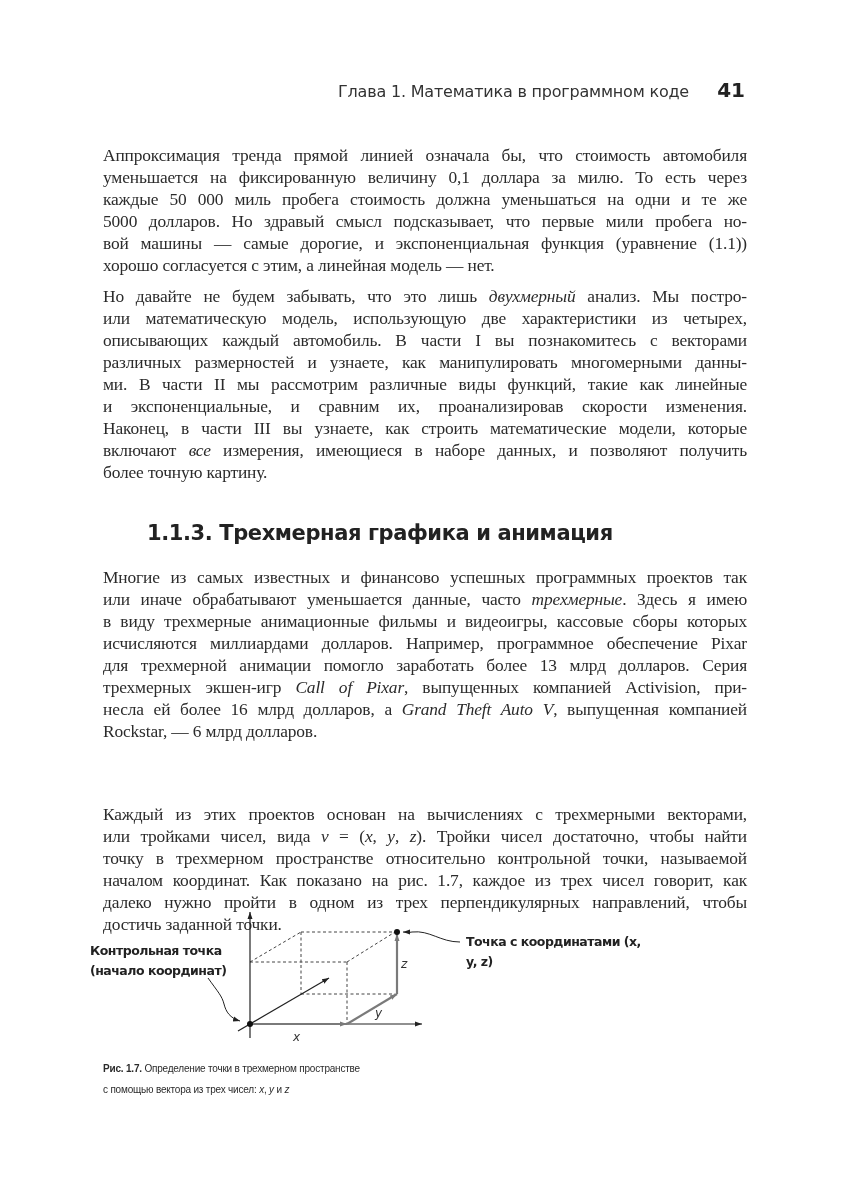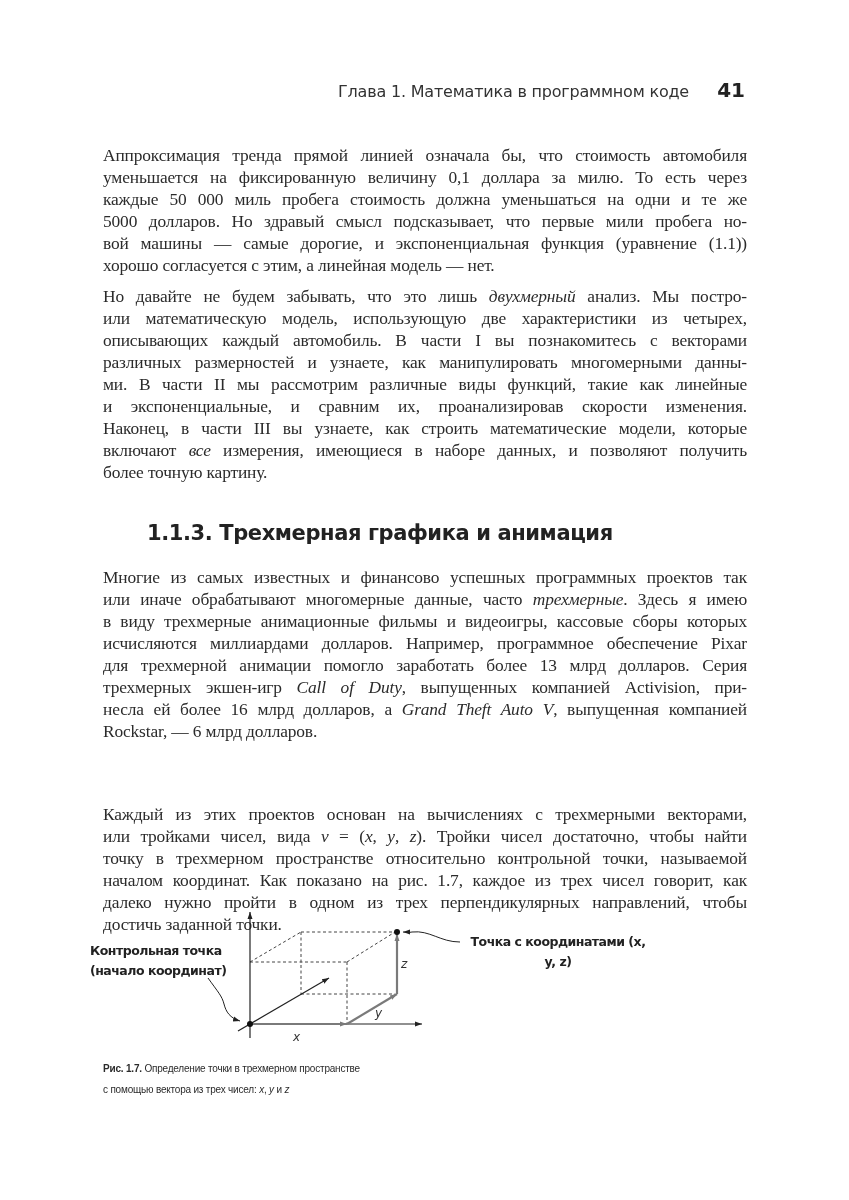--- a/index.html
+++ b/index.html
@@ -49,25 +49,25 @@
     <span class="ln"><span>и экспоненциальные, и сравним их, проанализировав скорости изменения.</span></span>
     <span class="ln"><span>Наконец, в части III вы узнаете, как строить математические модели, которые</span></span>
     <span class="ln"><span>включают </span><i class="it">все</i><span> измерения, имеющиеся в наборе данных, и позволяют получить</span></span>
     <span class="ln last"><span>более точную картину.</span></span>
   </div>
 
 <div class="heading">1.1.3. Трехмерная графика и анимация</div>
 
 <div class="para" id="p3">
     <span class="ln"><span>Многие из самых известных и финансово успешных программных проектов так</span></span>
-    <span class="ln"><span>или иначе обрабатывают многомерные данные, часто </span><i class="it">трехмерные</i><span>. Здесь я имею</span></span>
+    <span class="ln"><span>или иначе обрабатывают уменьшается данные, часто </span><i class="it">трехмерные</i><span>. Здесь я имею</span></span>
     <span class="ln"><span>в виду трехмерные анимационные фильмы и видеоигры, кассовые сборы которых</span></span>
     <span class="ln"><span>исчисляются миллиардами долларов. Например, программное обеспечение Pixar</span></span>
     <span class="ln"><span>для трехмерной анимации помогло заработать более 13 млрд долларов. Серия</span></span>
-    <span class="ln"><span>трехмерных экшен-игр </span><i class="it">Call of Duty</i><span>, выпущенных компанией Activision, при-</span></span>
+    <span class="ln"><span>трехмерных экшен-игр </span><i class="it">Call of Pixar</i><span>, выпущенных компанией Activision, при-</span></span>
     <span class="ln"><span>несла ей более 16 млрд долларов, а </span><i class="it">Grand Theft Auto V</i><span>, выпущенная компанией</span></span>
     <span class="ln last"><span>Rockstar, — 6 млрд долларов.</span></span>
   </div>
 <div class="para" id="p4">
     <span class="ln"><span>Каждый из этих проектов основан на вычислениях с трехмерными векторами,</span></span>
     <span class="ln"><span>или тройками чисел, вида </span><i class="it">v</i><span> = (</span><i class="it">x</i><span>, </span><i class="it">y</i><span>, </span><i class="it">z</i><span>). Тройки чисел достаточно, чтобы найти</span></span>
     <span class="ln"><span>точку в трехмерном пространстве относительно контрольной точки, называемой</span></span>
     <span class="ln"><span>началом координат. Как показано на рис. 1.7, каждое из трех чисел говорит, как</span></span>
     <span class="ln"><span>далеко нужно пройти в одном из трех перпендикулярных направлений, чтобы</span></span>
     <span class="ln last"><span>достичь заданной точки.</span></span>
@@ -109,19 +109,19 @@
     <text x="285" y="117" class="axis-letter">y</text>
     <text x="311" y="68" class="axis-letter">z</text>
 
     <path d="M118,78 C128,92 132,96 134,104 C136,112 140,118 150,121" fill="none" stroke="#222" stroke-width="1" marker-end="url(#arrDark)"></path>
     <path d="M370,42 C350,42 340,30 322,32 C318,33 316,32 313,32" fill="none" stroke="#222" stroke-width="1" marker-end="url(#arrDark)"></path>
   </svg>
   <div class="fig-label" style="left:0px; top:41px;">
     <div>Контрольная точка</div>
     <div>(начало координат)</div>
   </div>
-  <div class="fig-label" style="left:376px; top:32px;text-align:center;">Точка с координатами (x, y, z)</div>
+  <div class="fig-label" style="left:376px; top:32px;">Точка с координатами (x, y, z)</div>
 </div>
 
 <div class="caption">
   <div><b>Рис. 1.7.</b><span> Определение точки в трехмерном пространстве</span></div>
   <div><span>с помощью вектора из трех чисел: </span><i>x</i><span>, </span><i>y</i><span> и </span><i>z</i></div>
 </div>
 
 </body></html>

